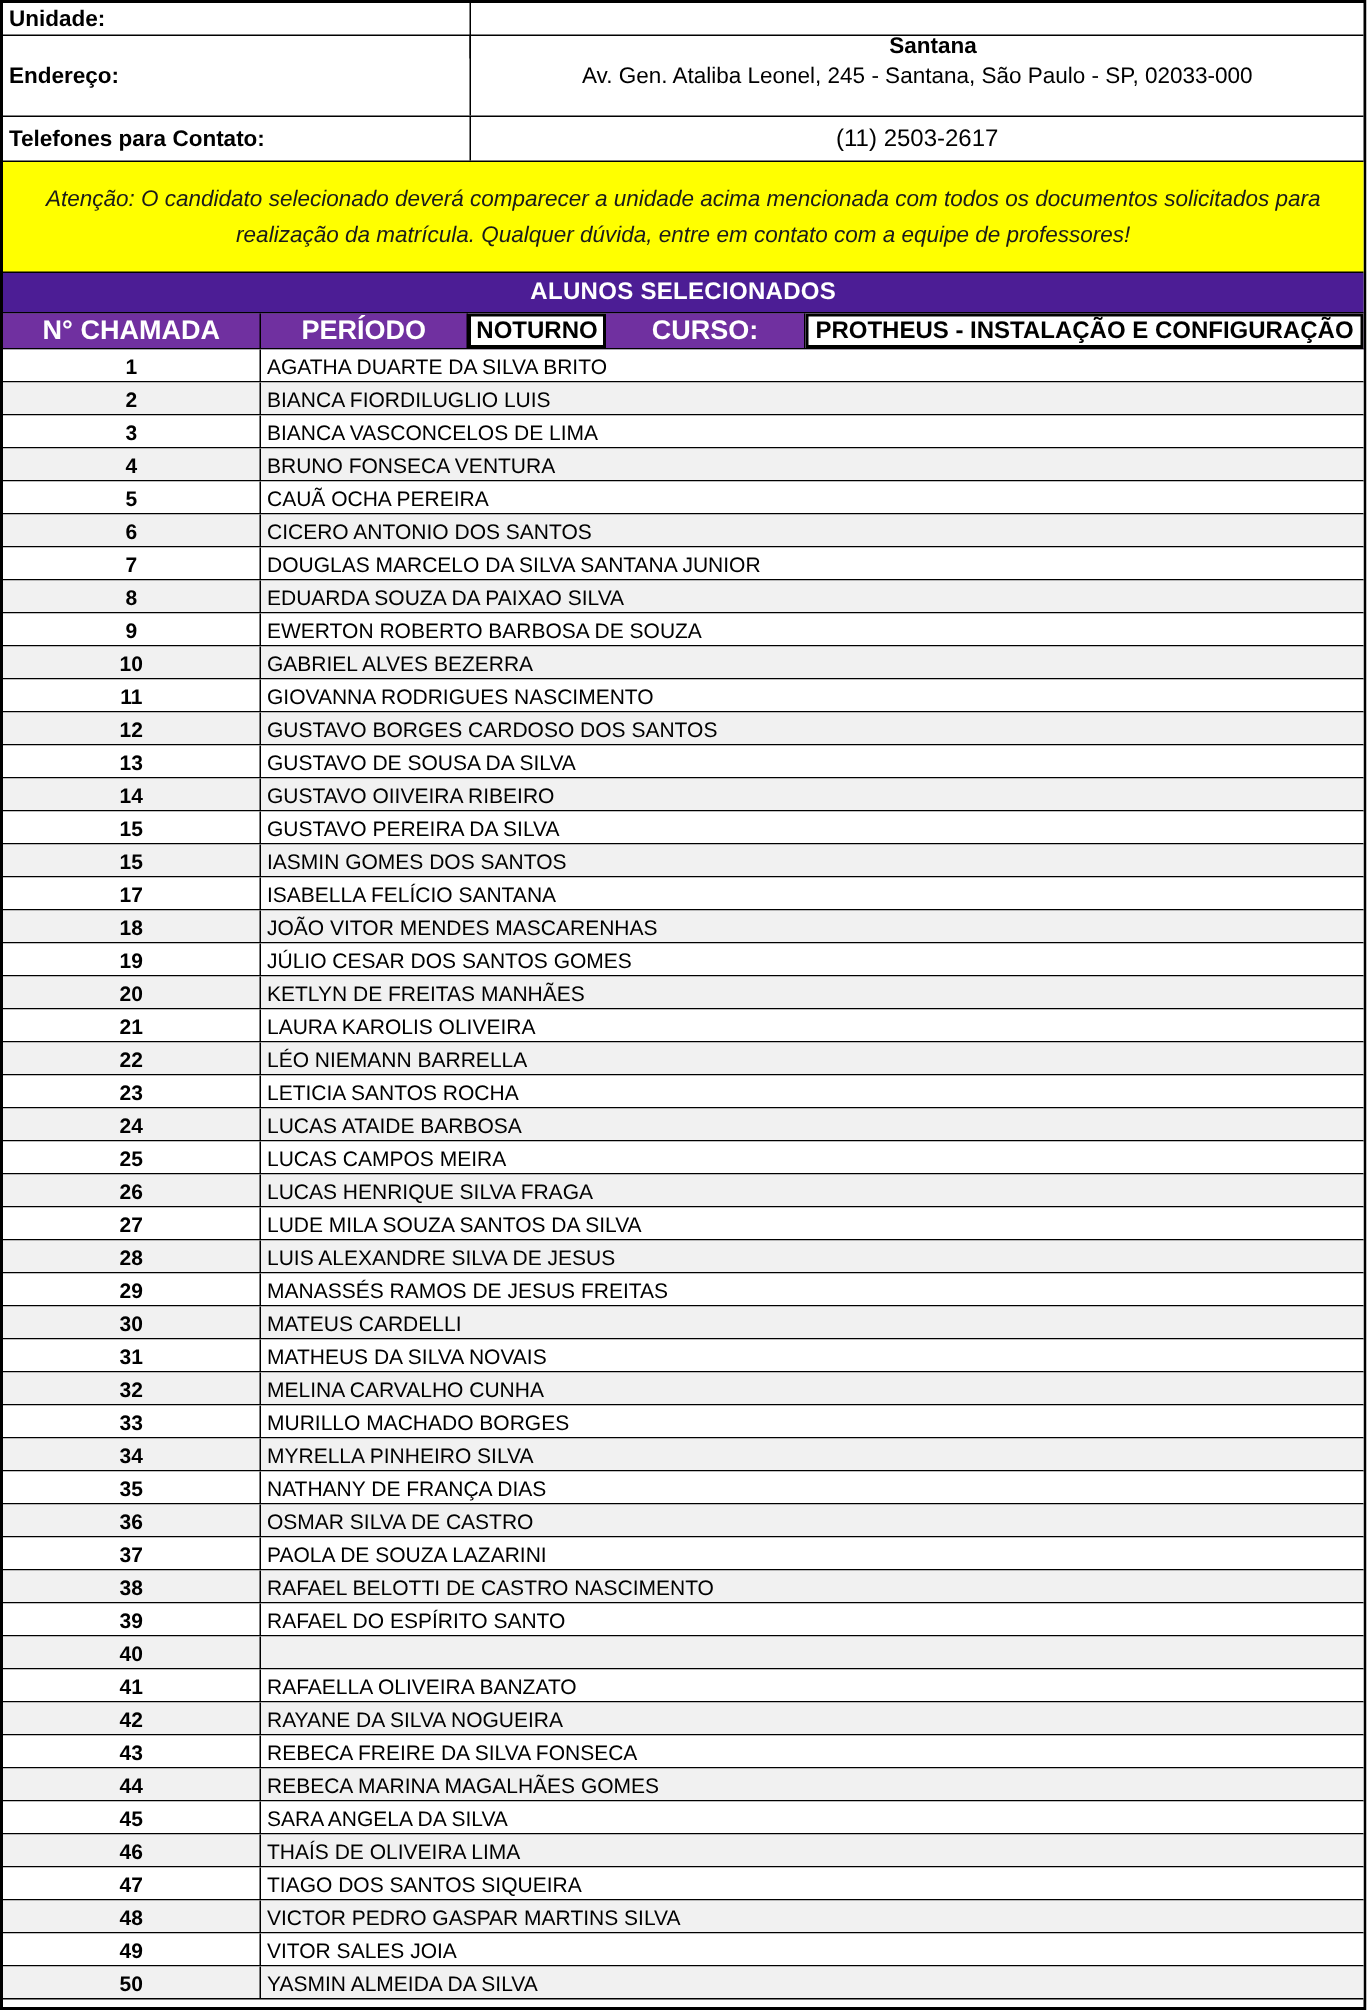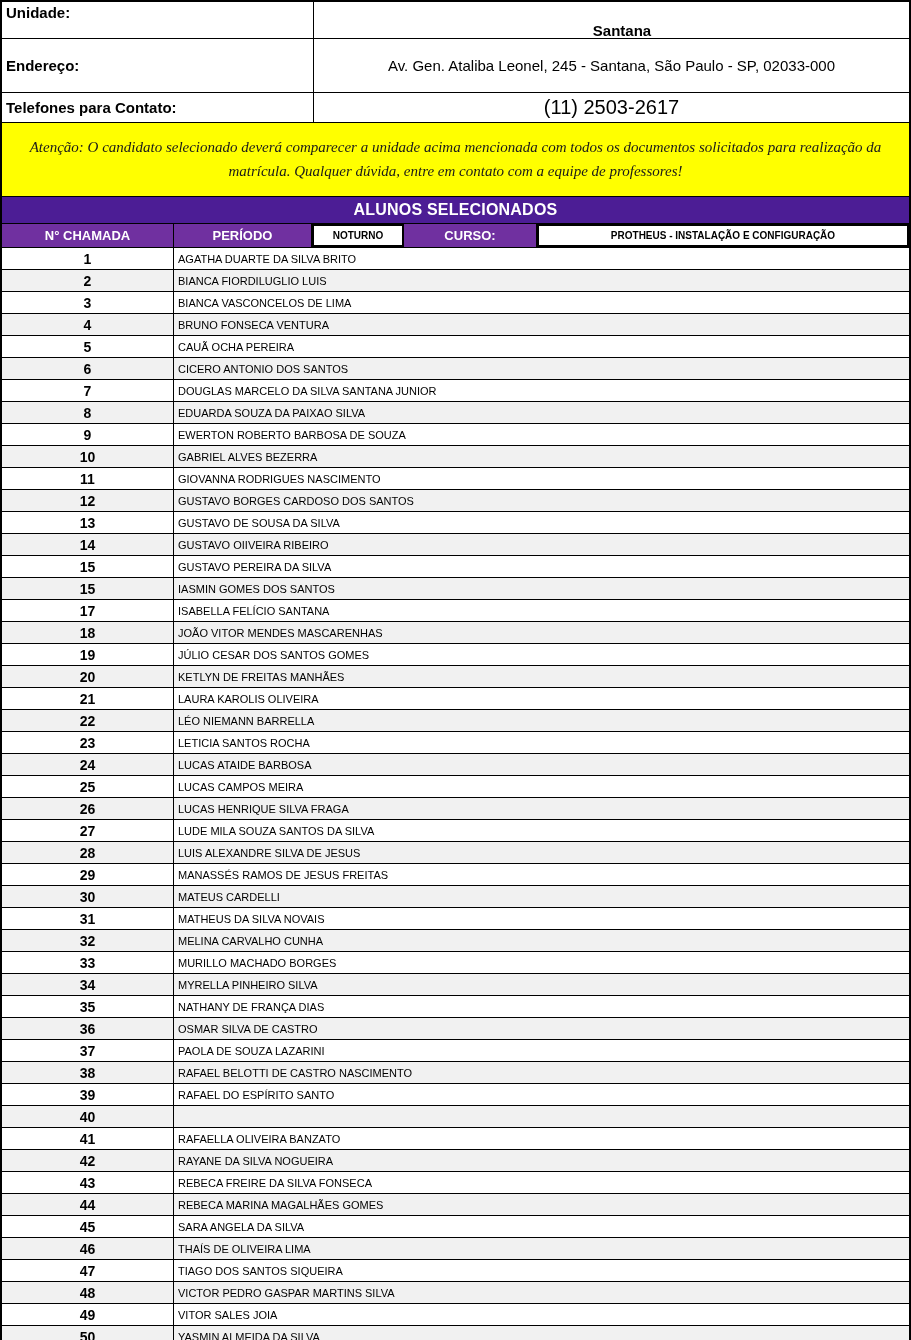--- a/index.html
+++ b/index.html
@@ -16,60 +16,59 @@
     background: #fff;
   }
 
   
   .info-table { width: 100%; }
   .info-row {
     display: grid;
     grid-template-columns: 312px 1fr;
     border-bottom: 1px solid #000;
   }
-  .info-row.r1 { height: 37px; gap: 21px; }
+  .info-row.r1 { height: 22px; gap: 21px; }
   .info-row.r2 { height: 54px; }
   .info-row.r3 { height: 30px; }
   .info-label {
     border-right: 1px solid #000;
     display: flex;
     align-items: center;
     padding-left: 4px;
     font-weight: bold;
     font-size: 15px;
   }
   .info-row.r1 .info-label { align-items: flex-start; padding-top: 2px; }
   .info-value {
     display: flex;
     align-items: center;
     justify-content: center;
     text-align: center;
     font-size: 15px;
   }
   .info-row.r1 .info-value { font-weight: bold; align-items: flex-start; padding-top: 20px; }
   .info-row.r2 .info-value { font-size: 15px; }
-  .info-row.r3 .info-value { font-size: 20px; }
+  .info-row.r3 .info-value { font-size: 16px; }
 
   
   .banner {
     height: 74px;
     background: #FFFF00;
     display: flex;
     align-items: center;
     justify-content: center;
     border-bottom: 1px solid #000;
   }
   .banner-text {
     font-style: italic;
     font-size: 15px;
     line-height: 1.55;
     text-align: center;
     color: #1a1a1a;
     max-width: 865px;
-    font-family: Liberation Serif, serif;
   }
 
   
   .section-title {
     height: 27px;
     background: #4c1d95;
     color: #fff;
     font-weight: bold;
     font-size: 16px;
     display: flex;
@@ -85,31 +84,31 @@
     grid-template-columns: 172px 138px 92px 133px 1fr;
     height: 24px;
     border-bottom: 1px solid #000;
     background: #7030A0;
   }
   .col-cell {
     display: flex;
     align-items: center;
     justify-content: center;
     font-weight: bold;
-    font-size: 13px;
+    font-size: 18px;
     color: #fff;
     border-right: 1px solid #000;
     white-space: nowrap;
   }
   .col-cell:last-child { border-right: none; }
   .col-cell.white {
     background: #fff;
     color: #000;
     border: 2px solid #000;
-    font-size: 10px;
+    font-size: 16px;
   }
 
   
   .student-row {
     display: grid;
     grid-template-columns: 172px 1fr;
     height: 22px;
     border-bottom: 1px solid #000;
     background: #fff;
   }
@@ -119,21 +118,21 @@
     display: flex;
     align-items: center;
     justify-content: center;
     font-weight: bold;
     font-size: 14px;
   }
   .student-name {
     display: flex;
     align-items: center;
     padding-left: 4px;
-    font-size: 11px;
+    font-size: 14px;
     white-space: nowrap;
     overflow: hidden;
   }
 </style>
 </head>
 <body>
 
 <div class="page">
 
   <div class="info-table">

